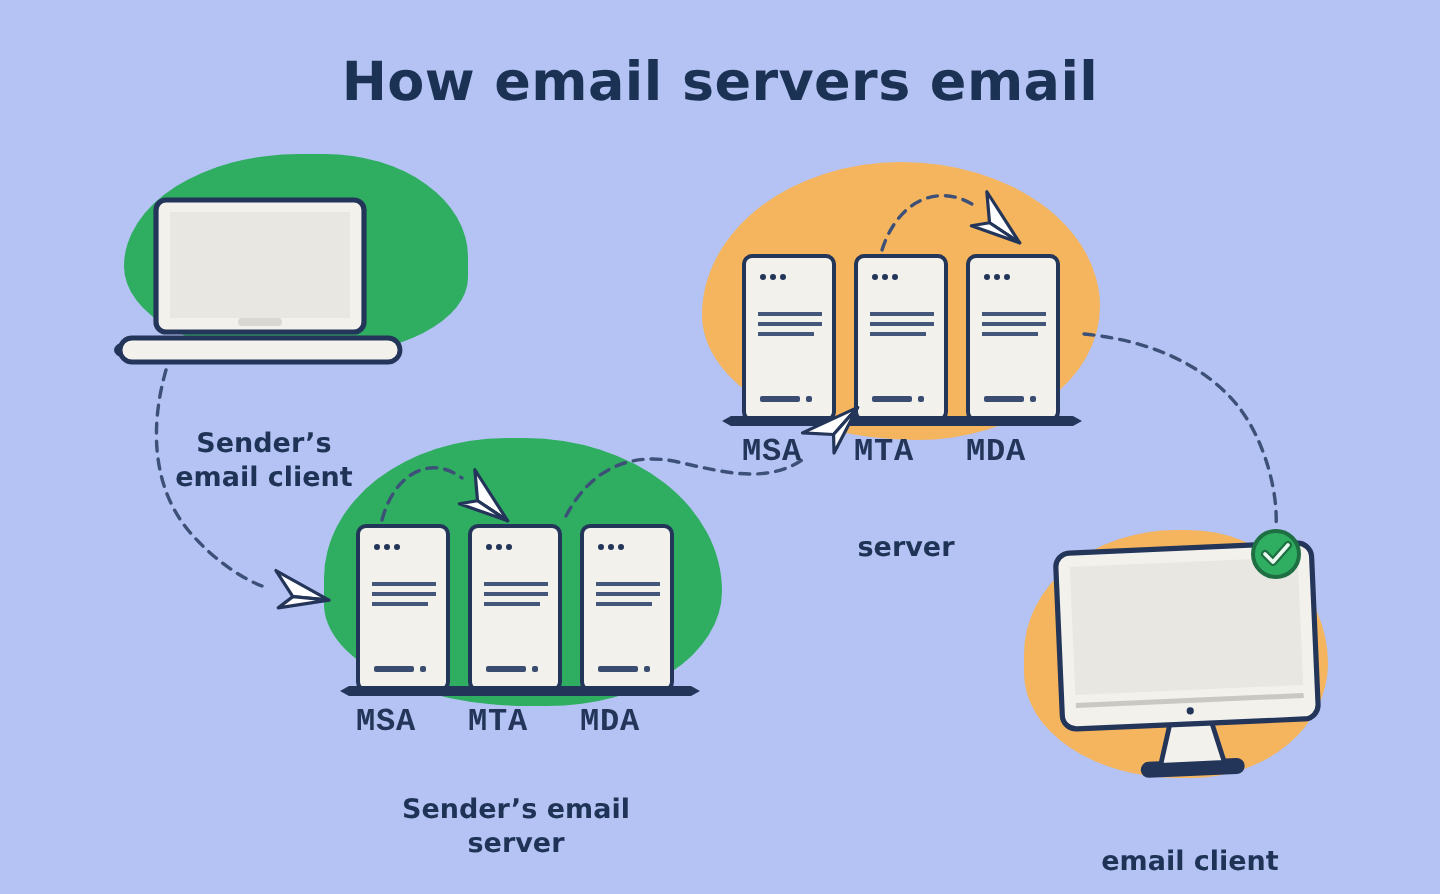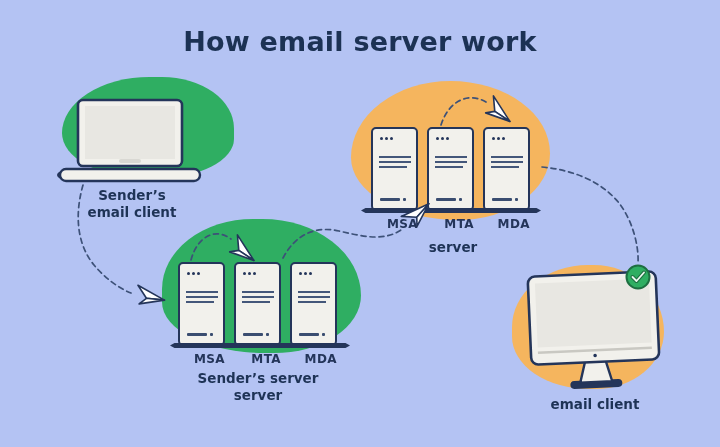--- a/index.html
+++ b/index.html
@@ -32,35 +32,35 @@
   .t-lines i:nth-child(3){width:28px;}
   .t-slot{position:absolute;left:7px;bottom:8px;display:flex;align-items:center;gap:3px;}
   .t-slot .bar{width:20px;height:3px;background:#3a4d70;border-radius:1px;}
   .t-slot .dot{width:3px;height:3px;background:#3a4d70;border-radius:1px;}
 
   .base{position:absolute;z-index:2;height:5px;background:#24355a;border-radius:3px;
         clip-path:polygon(0 50%,2.5% 0,97.5% 0,100% 50%,97.5% 100%,2.5% 100%);}
   .base-sender{left:170px;top:343px;width:180px;}
   .base-recipient{left:361px;top:208px;width:180px;}
 
-  .tlabel{position:absolute;z-index:4;width:47px;text-align:right;
-          font-size:12px;font-weight:700;color:#24355a;letter-spacing:.4px;}
+  .tlabel{position:absolute;z-index:4;width:47px;text-align:left;
+          font-size:16px;font-weight:700;color:#24355a;letter-spacing:.4px;font-family:Liberation Mono, monospace;}
   .glabel{position:absolute;z-index:4;text-align:center;font-size:13.5px;font-weight:700;
-          color:#1e3356;line-height:1.25;}
+          color:#1e3356;line-height:1.25;margin-top:27px;}
 
   #connectors{position:absolute;left:0;top:0;z-index:3;pointer-events:none;}
   .badge{position:absolute;left:624px;top:263px;z-index:5;}
   .monitor-wrap{left:524px;top:268px;transform:rotate(-2.5deg);}
 </style>
 </head>
 <body>
 
 <div id="stage">
 
-  <div class="title">How email server work</div>
+  <div class="title">How email servers email</div>
 
   <div class="blob green blob-sender-client"></div>
   <div class="blob green blob-sender-server"></div>
   <div class="blob orange blob-recipient-server"></div>
   <div class="blob orange blob-recipient-client"></div>
 
   <svg class="device" style="left:56px;top:97px" width="148" height="88" viewBox="0 0 148 88">
     <rect x="22" y="3" width="104" height="66" rx="5" fill="#f2f1ec" stroke="#24355a" stroke-width="2.6"></rect>
     <rect x="29" y="9" width="90" height="53" fill="#e8e7e2"></rect>
     <rect x="63" y="62" width="22" height="4" rx="2" fill="#d9d8d3"></rect>
@@ -214,21 +214,21 @@
   <span class="tlabel" style="left:290px;top:352px">MDA</span>
   <span class="tlabel" style="left:371px;top:217px">MSA</span>
   <span class="tlabel" style="left:427px;top:217px">MTA</span>
   <span class="tlabel" style="left:483px;top:217px">MDA</span>
 
   <div class="glabel" style="left:58px;top:187px;width:148px">
     <div>Sender’s</div>
     <div>email client</div>
   </div>
   <div class="glabel" style="left:178px;top:370px;width:160px">
-    <div>Sender’s server</div>
+    <div>Sender’s email</div>
     <div>server</div>
   </div>
   <div class="glabel" style="left:373px;top:239px;width:160px">
     <div>server</div>
   </div>
   <div class="glabel" style="left:520px;top:396px;width:150px">
     <div>email client</div>
   </div>
 
 </div>

